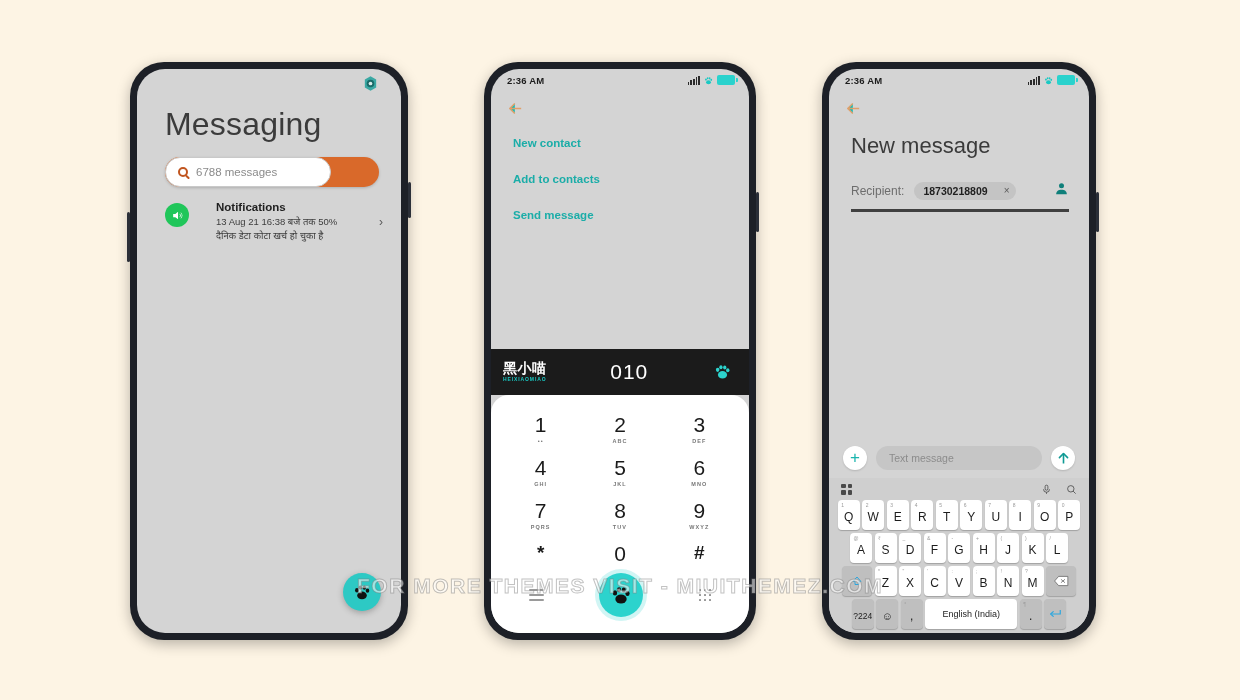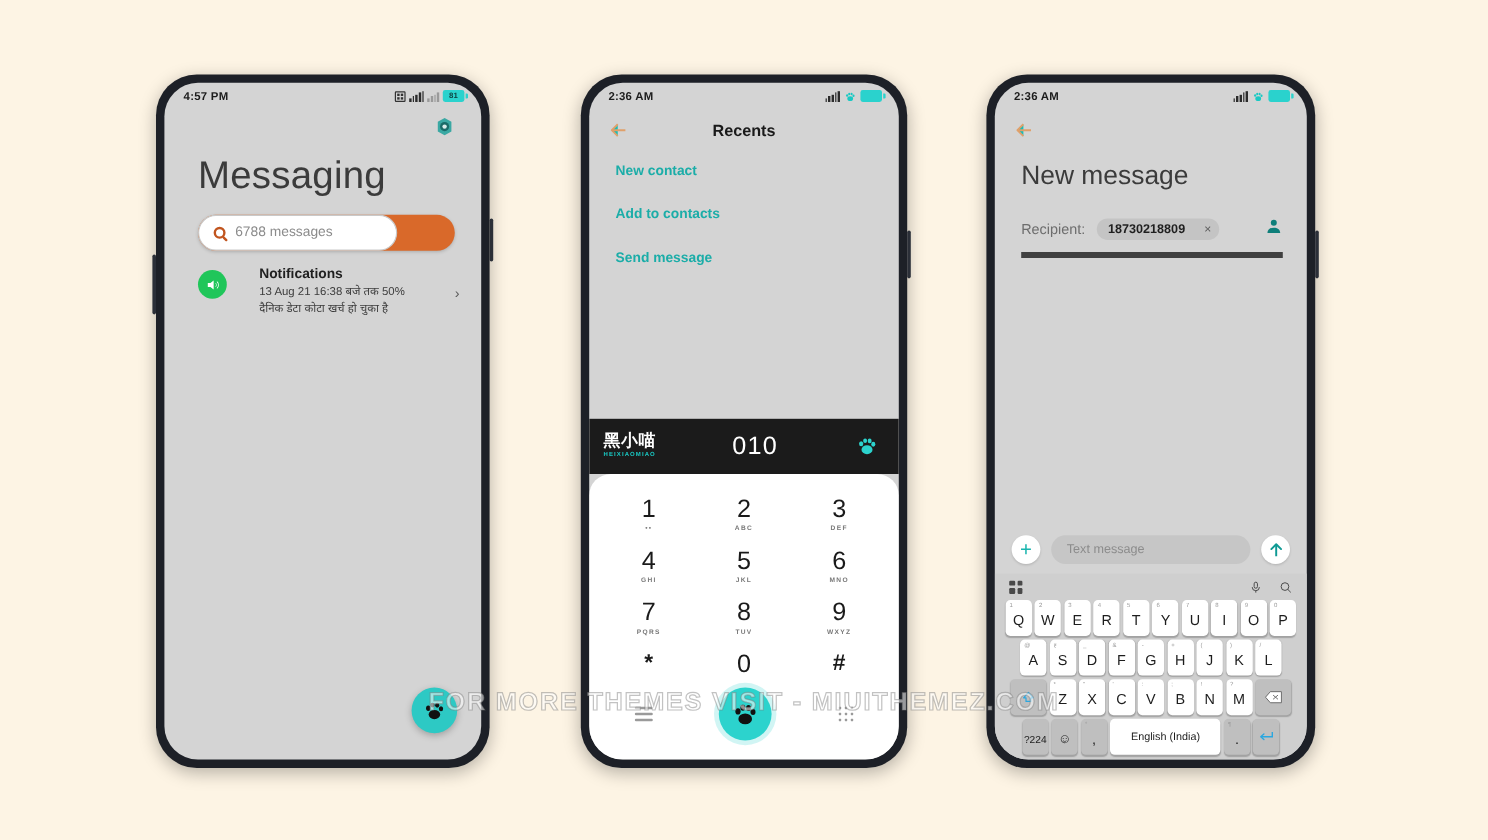--- a/index.html
+++ b/index.html
@@ -145,21 +145,21 @@
     display:flex; align-items:center; justify-content:center;
     box-shadow: 0 0 0 4px rgba(44,211,205,.22);
   }
 
   
   .p3-appbar { height: 34px; display:flex; align-items:center; padding: 0 16px; }
   .p3-title { font-size: 22px; color: #3b3b3b; padding: 8px 0 0 22px; font-weight: 400; }
   .recip-row {
     display:flex; align-items:center; gap: 10px;
     margin: 22px 20px 0 22px; padding-bottom: 9px;
-    border-bottom: 5px solid #404040;
+    border-bottom: 3px solid #404040;
   }
   .recip-lbl { font-size: 12px; color: #6d6d6d; }
   .chip {
     background: #c4c4c4; border-radius: 11px; padding: 3px 7px 3px 9px;
     display:flex; align-items:center; gap: 16px;
   }
   .chip .num { font-size: 10.5px; font-weight: 700; color: #1f1f1f; }
   .chip .x { font-size: 10px; color: #5b5b5b; }
   .contact-ic { margin-left: auto; }
 
@@ -219,42 +219,20 @@
 </head>
 <body>
 
 <div class="stage">
 
   <div class="phone" id="phone1">
     <div class="sbtn" style="right:-3px; top:120px; height:36px;"></div>
     <div class="sbtn" style="left:-3px; top:150px; height:50px;"></div>
     <div class="screen">
 
-      <div class="statusbar">
-        <span>4:57 PM</span>
-        <span class="sb-right">
-          <span class="ico-sim"></span>
-          <span class="bars">
-              <i></i>
-              <i></i>
-              <i></i>
-              <i></i>
-              <i></i>
-            </span>
-          <span class="bars dim">
-              <i></i>
-              <i></i>
-              <i></i>
-              <i></i>
-            </span>
-          <span class="battery">
-            <span>81</span>
-          </span>
-        </span>
-      </div>
 
       <div class="p1-gear">
         <svg class="gear-svg" width="17" height="17" viewBox="0 0 24 24">
           <path d="M12 1.8 20 6.2v11.6L12 22.2 4 17.8V6.2z" fill="#3aa8a3"></path>
           <circle cx="12" cy="12" r="5.4" fill="#1a6b68"></circle>
           <circle cx="12" cy="12" r="2.6" fill="#d9ecea"></circle>
         </svg>
       </div>
 
       <div class="p1-title">Messaging</div>
@@ -318,21 +296,20 @@
           <span class="battery"></span>
         </span>
       </div>
 
       <div class="p2-appbar">
         <svg class="backarrow" viewBox="0 0 24 24">
           <path d="M11 5 4 12l7 7z" fill="#19bdb6"></path>
           <path d="M4 12h16" stroke="#e0a06a" stroke-width="2.4" fill="none"></path>
           <path d="M11 5 4 12l7 7" stroke="#e0a06a" stroke-width="2.2" fill="none" stroke-linejoin="round"></path>
         </svg>
-        <div class="p2-title">Recents</div>
       </div>
 
       <div class="p2-links">
         <div class="p2-link">New contact</div>
         <div class="p2-link">Add to contacts</div>
         <div class="p2-link">Send message</div>
       </div>
 
       <div class="dialer">
         <div class="dial-header">

